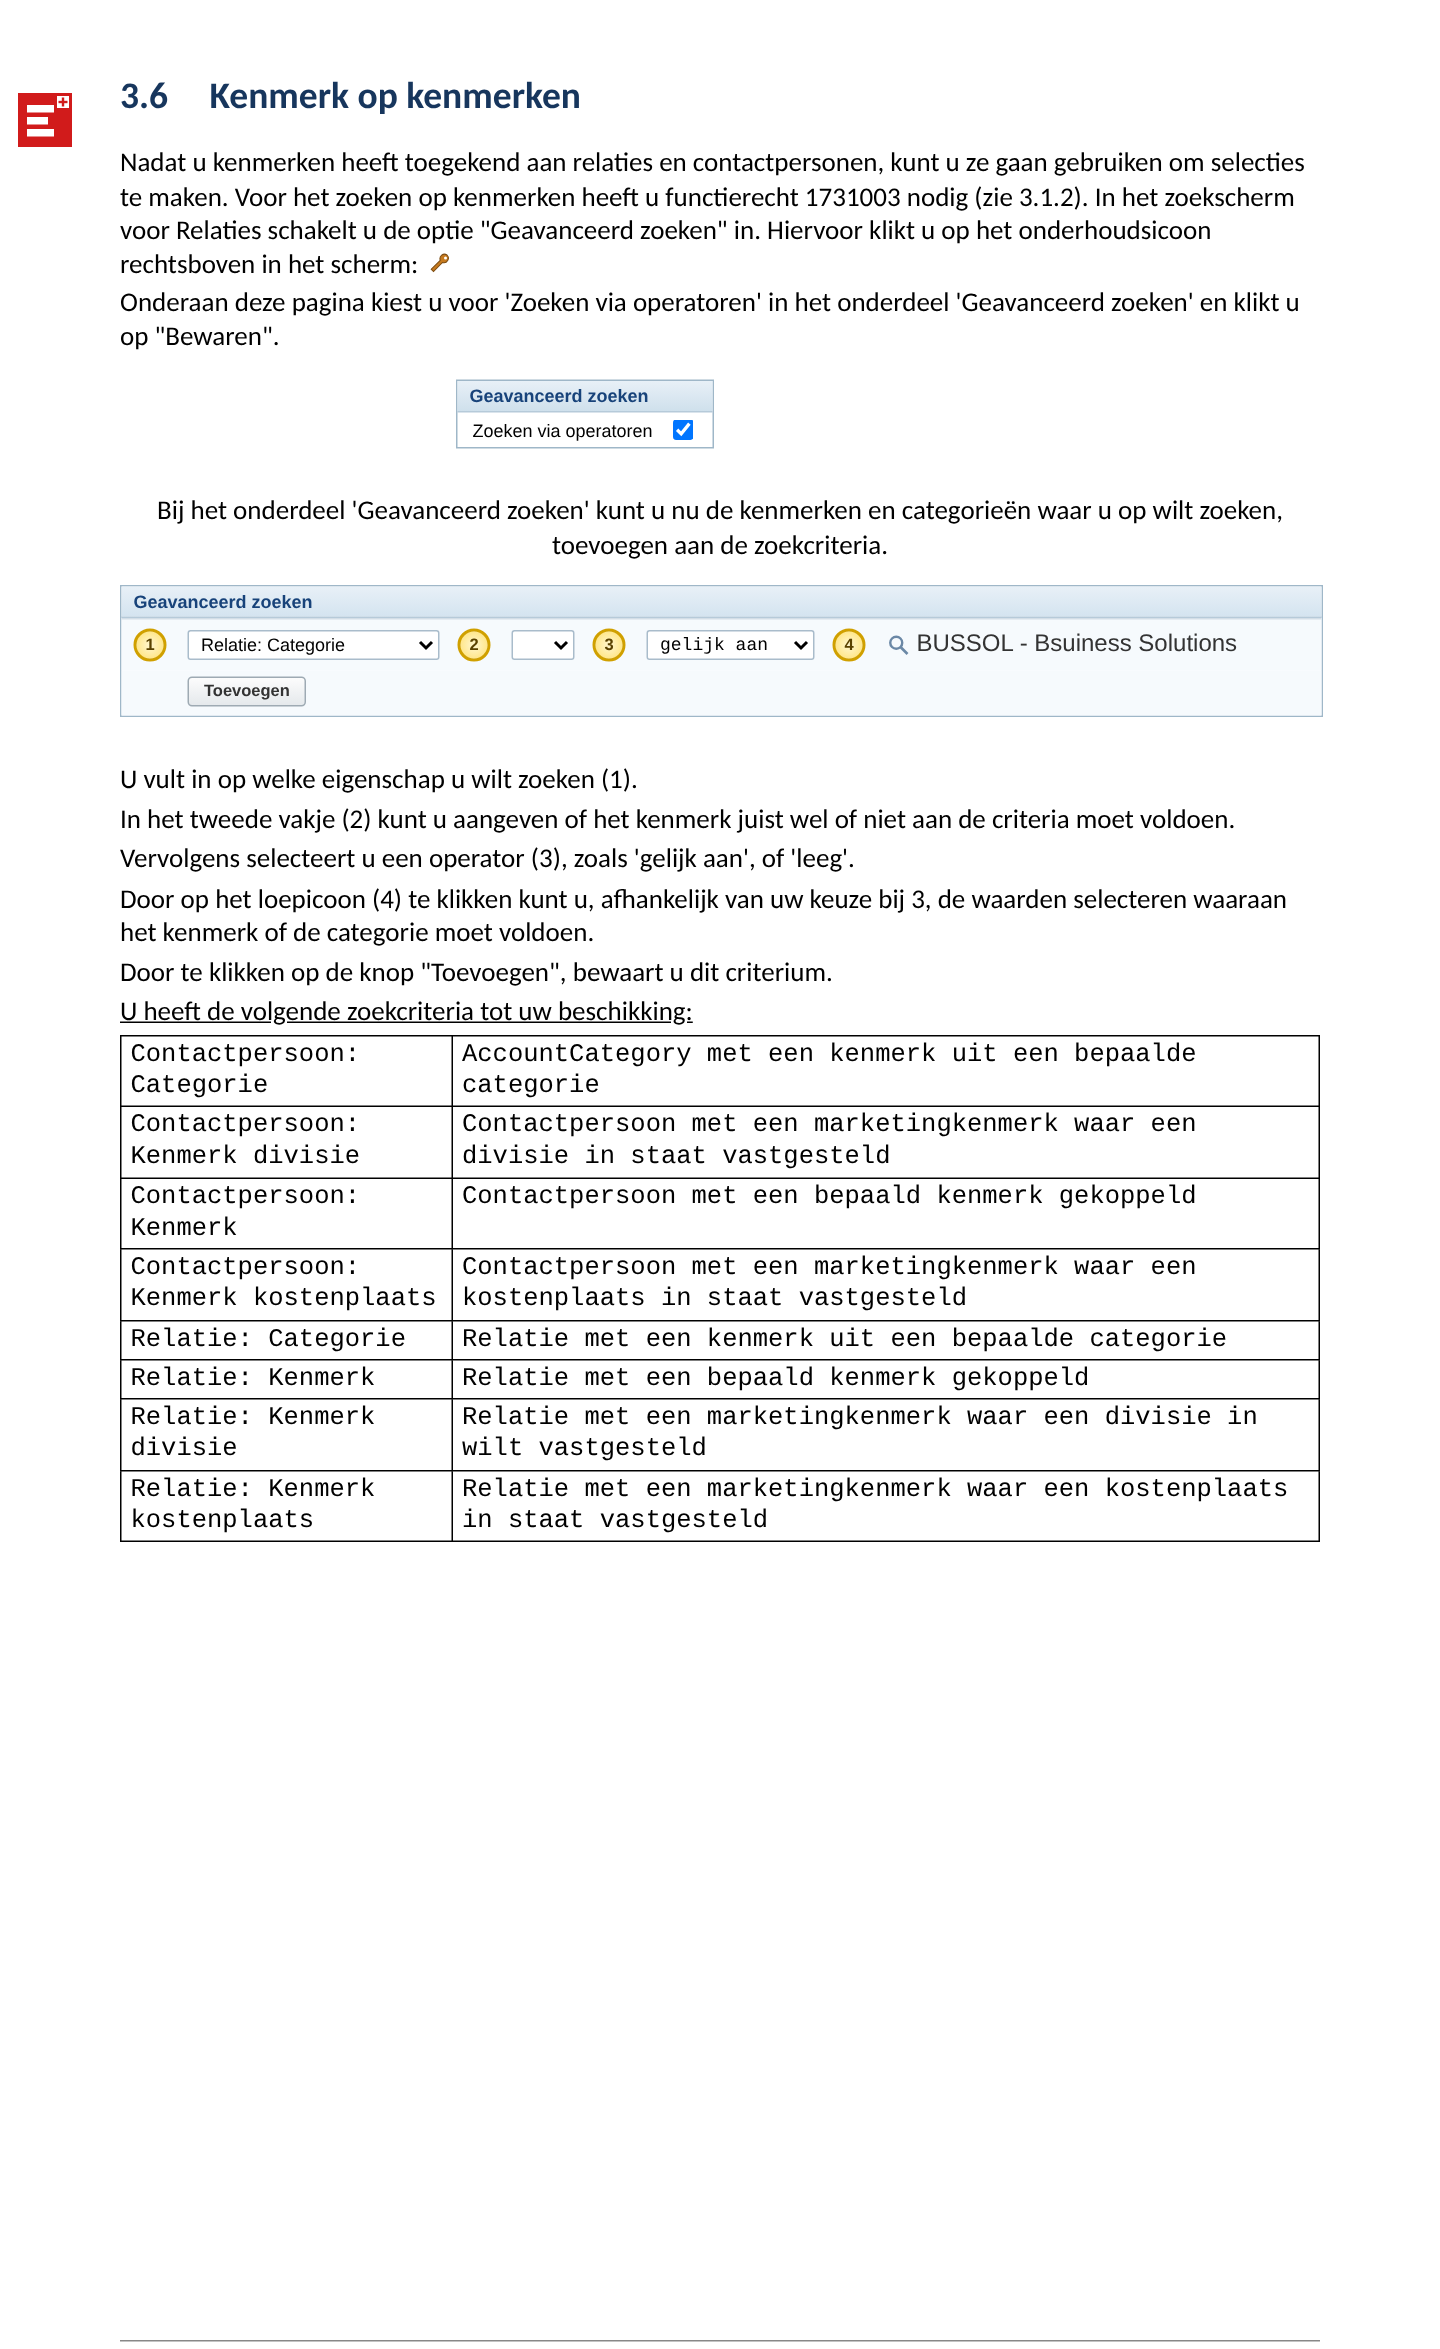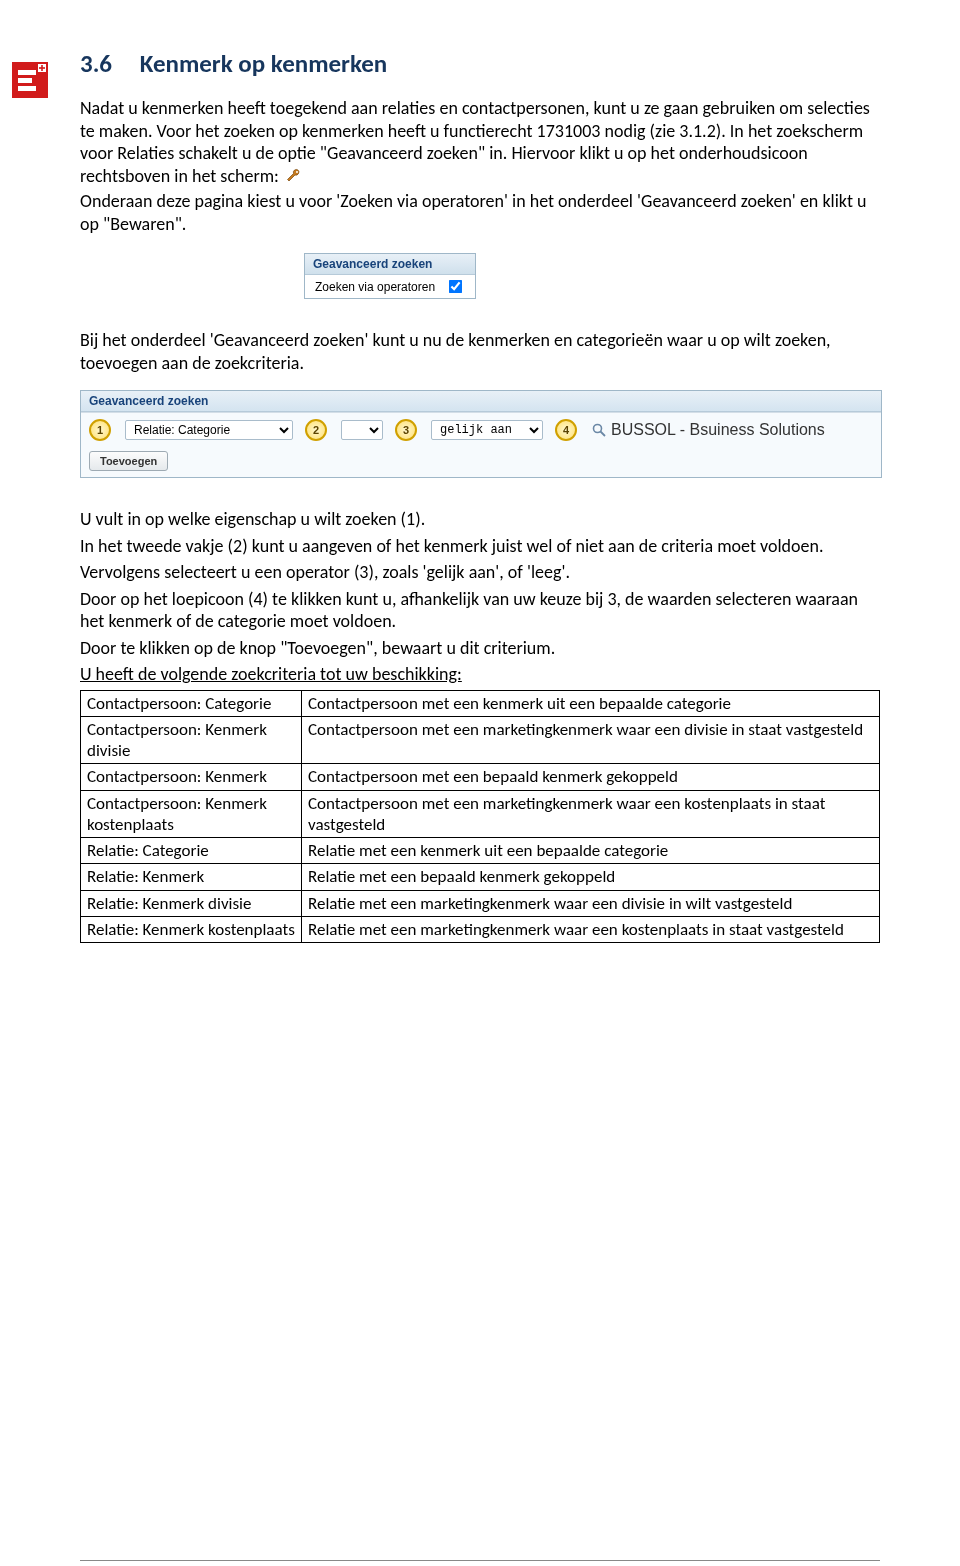--- a/index.html
+++ b/index.html
@@ -166,32 +166,34 @@
   }
   .panel2 button.addbtn {
     font-family: Tahoma, Arial, sans-serif;
     font-size: 11px;
     font-weight: bold;
     padding: 3px 10px;
     background: linear-gradient(#fcfcfc,#e5e9ec);
     border: 1px solid #9eaab3;
     border-radius: 3px;
     color: #333;
+    margin-left: 36px;
   }
   
   .crit-label {
     text-decoration: underline;
     font-size: 18px;
     margin-top: 12px;
   }
   table.crit {
     border-collapse: collapse;
     width: 100%;
     font-size: 17px;
     margin-top: 2px;
+    font-family: Liberation Mono, monospace;
   }
   table.crit td {
     border: 1px solid #000;
     padding: 2px 6px;
     vertical-align: top;
     line-height: 1.25;
   }
   table.crit td.c1 { width: 208px; }
   .footer {
     position: absolute;
@@ -244,21 +246,21 @@
   <div class="fig">
     <div class="panel1">
       <div class="hdr">Geavanceerd zoeken</div>
       <div class="row">
         <span>Zoeken via operatoren</span>
         <input type="checkbox" checked="" style="">
       </div>
     </div>
   </div>
 
-  <p class="body" style="margin-top:20px; margin-bottom:16px;">Bij het onderdeel 'Geavanceerd zoeken' kunt u nu de kenmerken en categorieën waar u op wilt zoeken, toevoegen aan de zoekcriteria.</p>
+  <p class="body" style="margin-top:20px; margin-bottom:16px;text-align:center;">Bij het onderdeel 'Geavanceerd zoeken' kunt u nu de kenmerken en categorieën waar u op wilt zoeken, toevoegen aan de zoekcriteria.</p>
 
   <div class="fig">
     <div class="panel2">
       <div class="hdr">Geavanceerd zoeken</div>
       <div class="ctrls">
         <span class="marker">1</span>
         <select class="sel-wide">
           <option>Relatie: Categorie</option>
         </select>
         <span class="marker">2</span>
@@ -291,21 +293,21 @@
   <p class="body">Vervolgens selecteert u een operator (3), zoals 'gelijk aan', of 'leeg'.</p>
   <p class="body">Door op het loepicoon (4) te klikken kunt u, afhankelijk van uw keuze bij 3, de waarden selecteren waaraan het kenmerk of de categorie moet voldoen.</p>
   <p class="body">Door te klikken op de knop "Toevoegen", bewaart u dit criterium.</p>
 
   <p class="body crit-label">U heeft de volgende zoekcriteria tot uw beschikking:</p>
 
   <table class="crit">
     <tbody id="crit-body">
         <tr>
           <td class="c1">Contactpersoon: Categorie</td>
-          <td>Contactpersoon met een kenmerk uit een bepaalde categorie</td>
+          <td>AccountCategory met een kenmerk uit een bepaalde categorie</td>
         </tr>
         <tr>
           <td class="c1">Contactpersoon: Kenmerk divisie</td>
           <td>Contactpersoon met een marketingkenmerk waar een divisie in staat vastgesteld</td>
         </tr>
         <tr>
           <td class="c1">Contactpersoon: Kenmerk</td>
           <td>Contactpersoon met een bepaald kenmerk gekoppeld</td>
         </tr>
         <tr>

